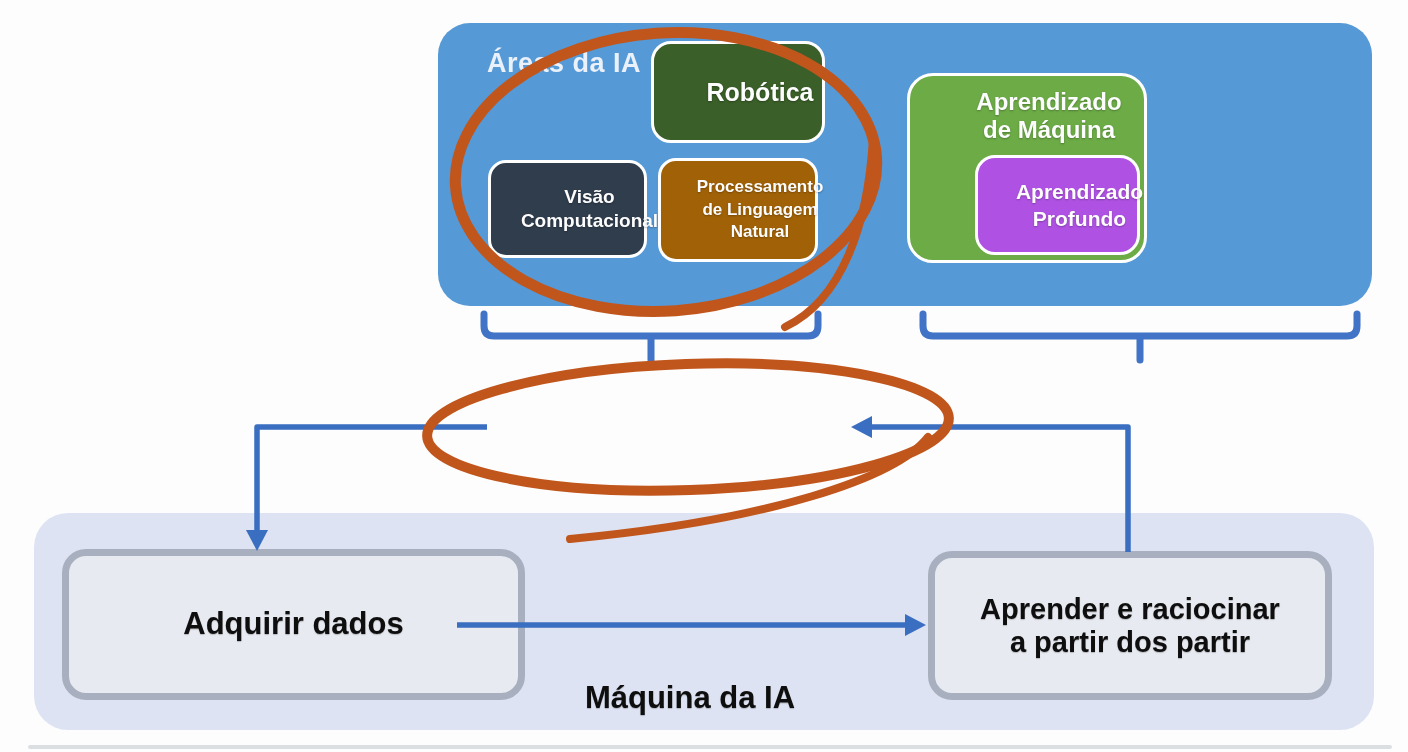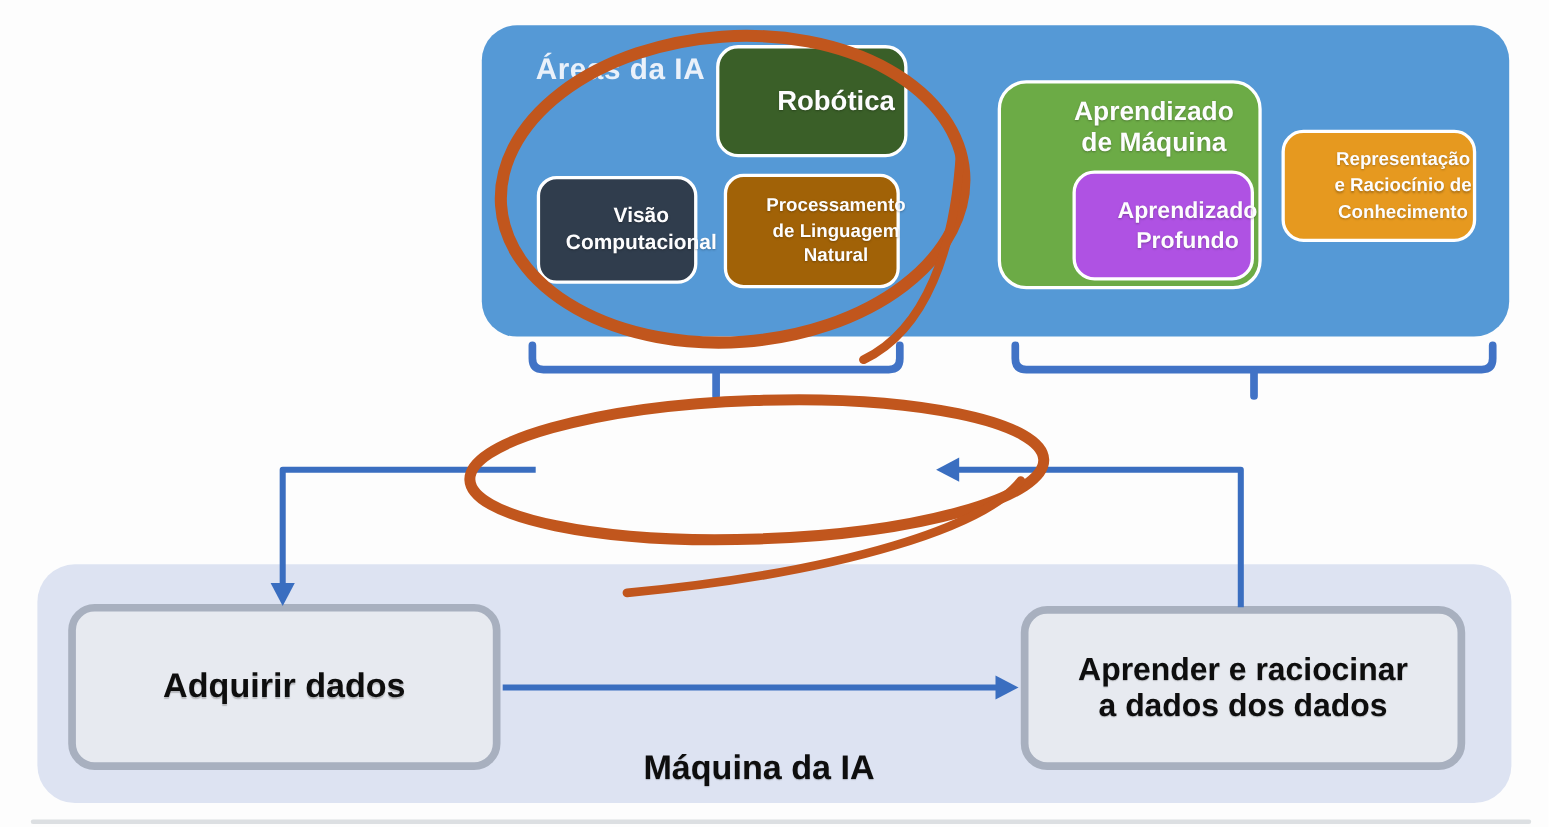--- a/index.html
+++ b/index.html
@@ -34,57 +34,52 @@
 <div id="stage">
 
   <div class="abs panel" style="left: 438px; top: 23px; width: 934px; height: 283px; background-color: rgb(85, 153, 214);"></div>
 
   <div class="abs label" style="left: 487px; top: 48px; font-size: 27px; letter-spacing: 0.5px; color: rgb(234, 241, 250);">Áreas da IA</div>
 
   <div class="abs colorbox" style="left: 651px; top: 41px; width: 174px; height: 102px; border-radius: 20px; font-size: 25px; background-color: rgb(58, 95, 40);">
     <span class="label">Robótica</span>
   </div>
 
-  <div class="abs colorbox" style="left: 488px; top: 160px; width: 146px; height: 98px; border-radius: 18px; font-size: 19px; line-height: 1.25; background-color: rgb(48, 61, 77);">
+  <div class="abs colorbox" style="left: 488px; top: 160px; width: 159px; height: 98px; border-radius: 18px; font-size: 19px; line-height: 1.25; background-color: rgb(48, 61, 77);">
     <span class="label">Visão
 Computacional</span>
   </div>
 
   <div class="abs colorbox" style="left: 658px; top: 158px; width: 160px; height: 104px; border-radius: 18px; font-size: 17px; line-height: 1.35; background-color: #a16207;">
     <span class="label">Processamento
 de Linguagem
 Natural</span>
   </div>
 
   <div class="abs colorbox" style="left: 907px; top: 73px; width: 240px; height: 190px; border-radius: 26px; align-items: flex-start; font-size: 24px; line-height: 1.18; padding-top: 12px; background-color: rgb(108, 171, 70);">
     <span class="label">Aprendizado
 de Máquina</span>
   </div>
 
   <div class="abs colorbox" style="left: 975px; top: 155px; width: 165px; height: 100px; border-radius: 20px; font-size: 21px; line-height: 1.3; background-color: rgb(175, 82, 227);">
     <span class="label">Aprendizado
 Profundo</span>
   </div>
 
-  <div class="abs colorbox" style="left: 1165px; top: 118px; width: 177px; height: 102px; border-radius: 20px; font-size: 17px; line-height: 1.4; background-color: rgb(230, 153, 31);">
-    <span class="label">Representação
-e Raciocínio de
-Conhecimento</span>
-  </div>
 
   <div class="abs" style="left: 34px; top: 513px; width: 1340px; height: 217px; border-radius: 34px; background-color: rgb(221, 227, 242);"></div>
 
 
-  <div class="abs graybox" style="left: 62px; top: 549px; width: 393px; height: 151px; border-radius: 24px; border: 7px solid rgb(168, 176, 191); font-size: 31px;">
+  <div class="abs graybox" style="left: 62px; top: 549px; width: 463px; height: 151px; border-radius: 24px; border: 7px solid rgb(168, 176, 191); font-size: 31px;">
     <span class="label">Adquirir dados</span>
   </div>
 
   <div class="abs graybox" style="left: 928px; top: 551px; width: 404px; height: 149px; border-radius: 24px; border: 7px solid rgb(168, 176, 191); font-size: 29px;">
     <span class="label">Aprender e raciocinar
-a dados dos dados</span>
+a partir dos partir</span>
   </div>
 
   <div class="abs label" style="left: 480px; top: 680px; width: 420px; text-align: center; font-size: 31px; text-shadow: rgba(40, 40, 40, 0.25) 0px 1px 1px; color: rgb(14, 14, 14);">Máquina da IA</div>
 
   <div class="abs" style="left:28px;top:745px;width:1364px;height:4px;background:#d6d9dd;border-radius:2px;opacity:0.85;"></div>
 
   <svg width="1408" height="752" viewBox="0 0 1408 752">
 
     <path d="M 484,314 L 484,326 Q 484,336 494,336 L 808,336 Q 818,336 818,326 L 818,314" fill="none" stroke-width="7" stroke-linecap="round" stroke="#4173c6"></path>
     <path d="M 651,338 L 651,360" fill="none" stroke-width="7" stroke-linecap="round" stroke="#4173c6"></path>

